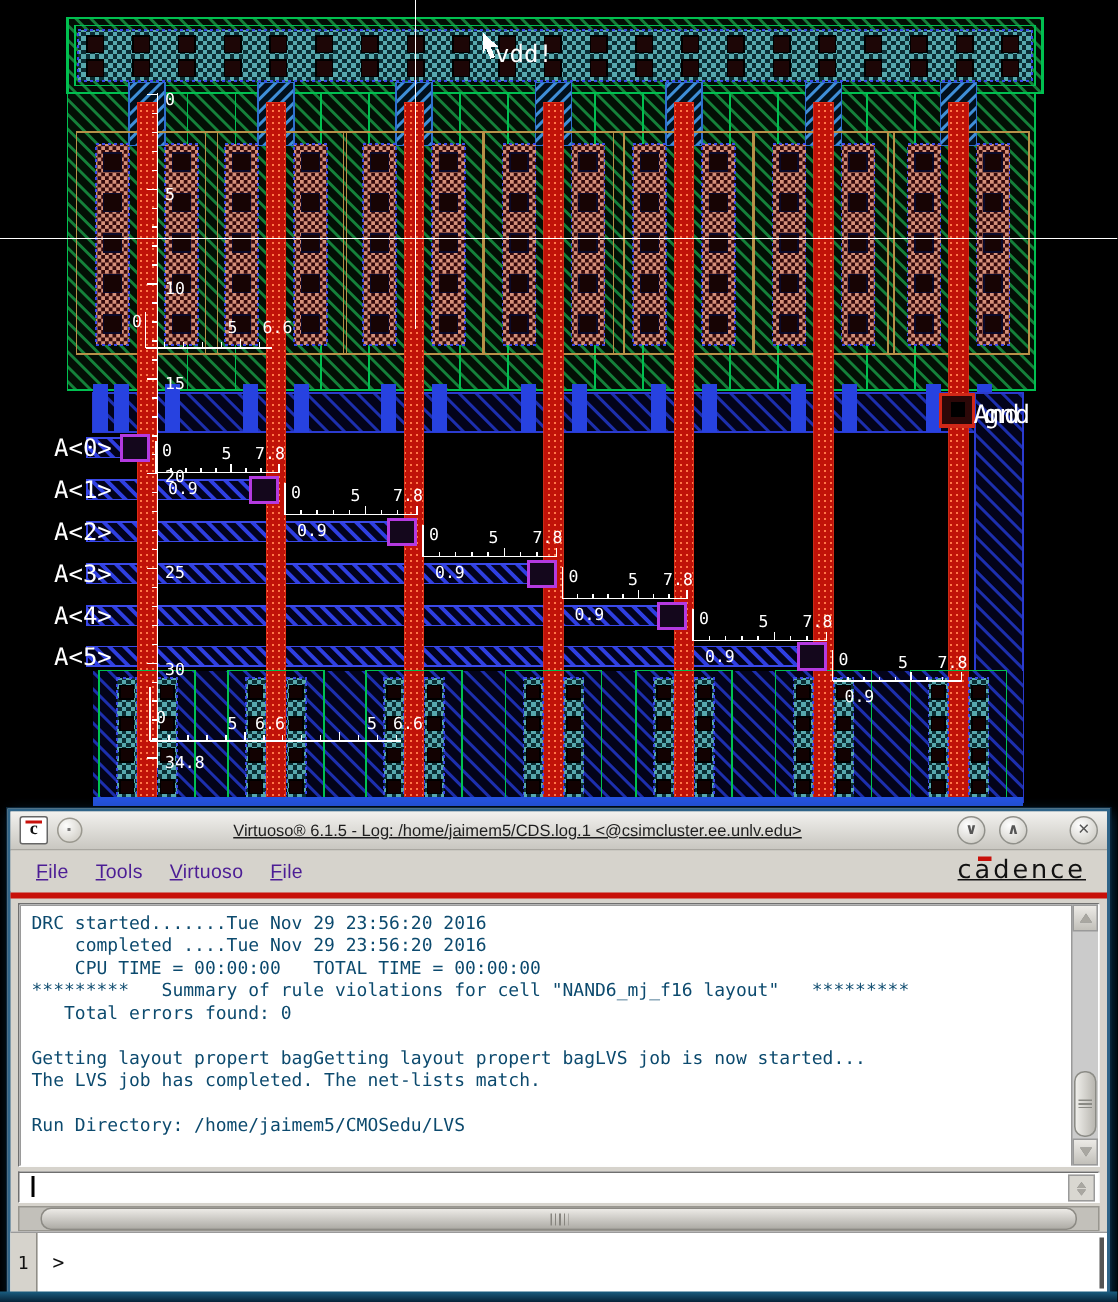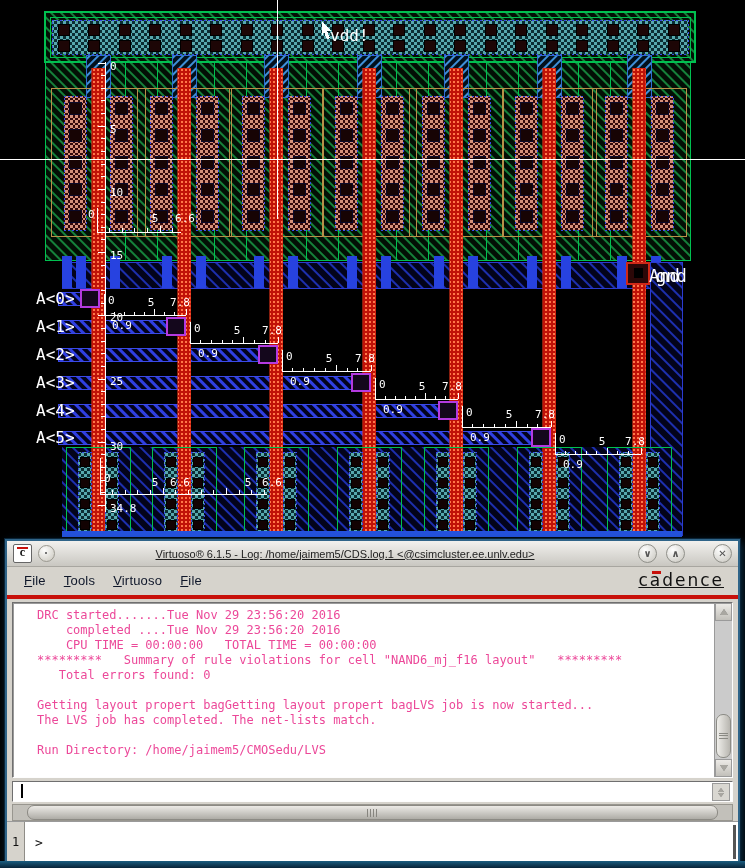--- a/index.html
+++ b/index.html
@@ -27,31 +27,31 @@
   .tb-circle .dot{position:absolute;left:6px;top:6px;width:2px;height:2px;background:#777;}
   .title{flex:1;text-align:center;font-size:11px;color:#1d1d1d;white-space:nowrap;
          overflow:hidden;text-decoration:underline;}
   .tb-btn{width:17px;height:17px;border-radius:50%;border:1px solid #90908a;
           background:radial-gradient(circle at 35% 30%,#fefefe,#c6c4bc);
           color:#555;font:bold 10px "DejaVu Sans",sans-serif;
           display:flex;align-items:center;justify-content:center;margin-left:3px;}
   .tb-btn.close{margin-left:22px;}
   .menubar{height:27px;display:flex;align-items:center;padding:0 8px;
            background:#d6d3cc;position:relative;}
-  .menu-item{font-size:13px;color:#0f172a;padding:3px 9px;letter-spacing:.2px;}
+  .menu-item{font-size:13px;color:#4c1d95;padding:3px 9px;letter-spacing:.2px;}
   .menu-item::first-letter{text-decoration:underline;}
   .logo{position:absolute;right:14px;top:3px;font:500 17px "DejaVu Sans",sans-serif;
         letter-spacing:2px;color:#111;text-decoration:underline;}
   .logo-bar{position:absolute;left:14px;top:1px;width:9px;height:2.5px;background:#c8100a;}
   .redline{height:4px;background:#c8100a;margin-top:1px;}
   .logwrap{margin:3px 5px 2px 5px;height:174px;background:#fff;display:flex;
            border:1px solid #6f6f6f;border-right-color:#fdfdfd;border-bottom-color:#fdfdfd;
            box-shadow:inset 1px 1px 0 #9a9a9a;}
-  .logtext{flex:1;margin:0;padding:5px 2px 0 24px;font:12px "DejaVu Sans Mono",monospace;
-           line-height:15px;color:#ec4899;white-space:pre;overflow:hidden;}
+  .logtext{flex:1;margin:0;padding:5px 2px 0 8px;font:12px "DejaVu Sans Mono",monospace;
+           line-height:15px;color:#0c4a6e;white-space:pre;overflow:hidden;}
   .vscroll{width:17px;background:#cbcbcb;border-left:1px solid #9a9a9a;
            display:flex;flex-direction:column;}
   .sbtn{height:16px;background:linear-gradient(#eceae6,#c2c0ba);border:1px solid #9a9a9a;
         display:flex;align-items:center;justify-content:center;}
   .tri-up{width:0;height:0;border-left:4px solid transparent;border-right:4px solid transparent;
           border-bottom:6px solid #a9a7a1;filter:drop-shadow(0 0 0.5px #777);}
   .tri-down{width:0;height:0;border-left:4px solid transparent;border-right:4px solid transparent;
             border-top:6px solid #a9a7a1;filter:drop-shadow(0 0 0.5px #777);}
   .vtrack{flex:1;position:relative;}
   .vthumb{position:absolute;left:1px;right:1px;bottom:1px;height:42px;border-radius:7px;

